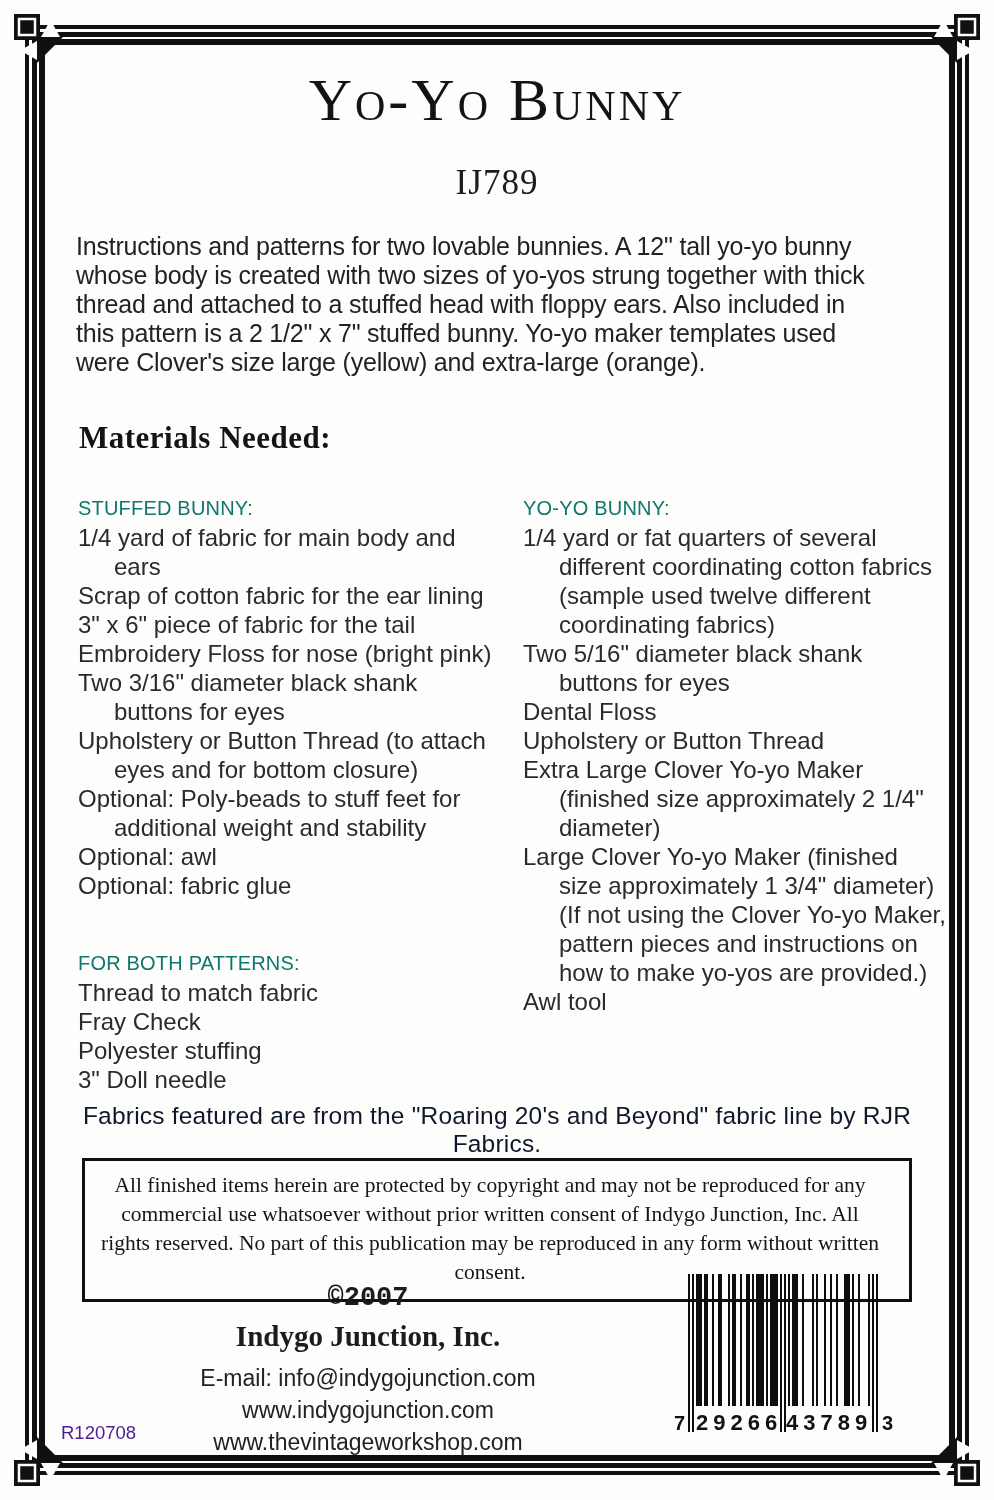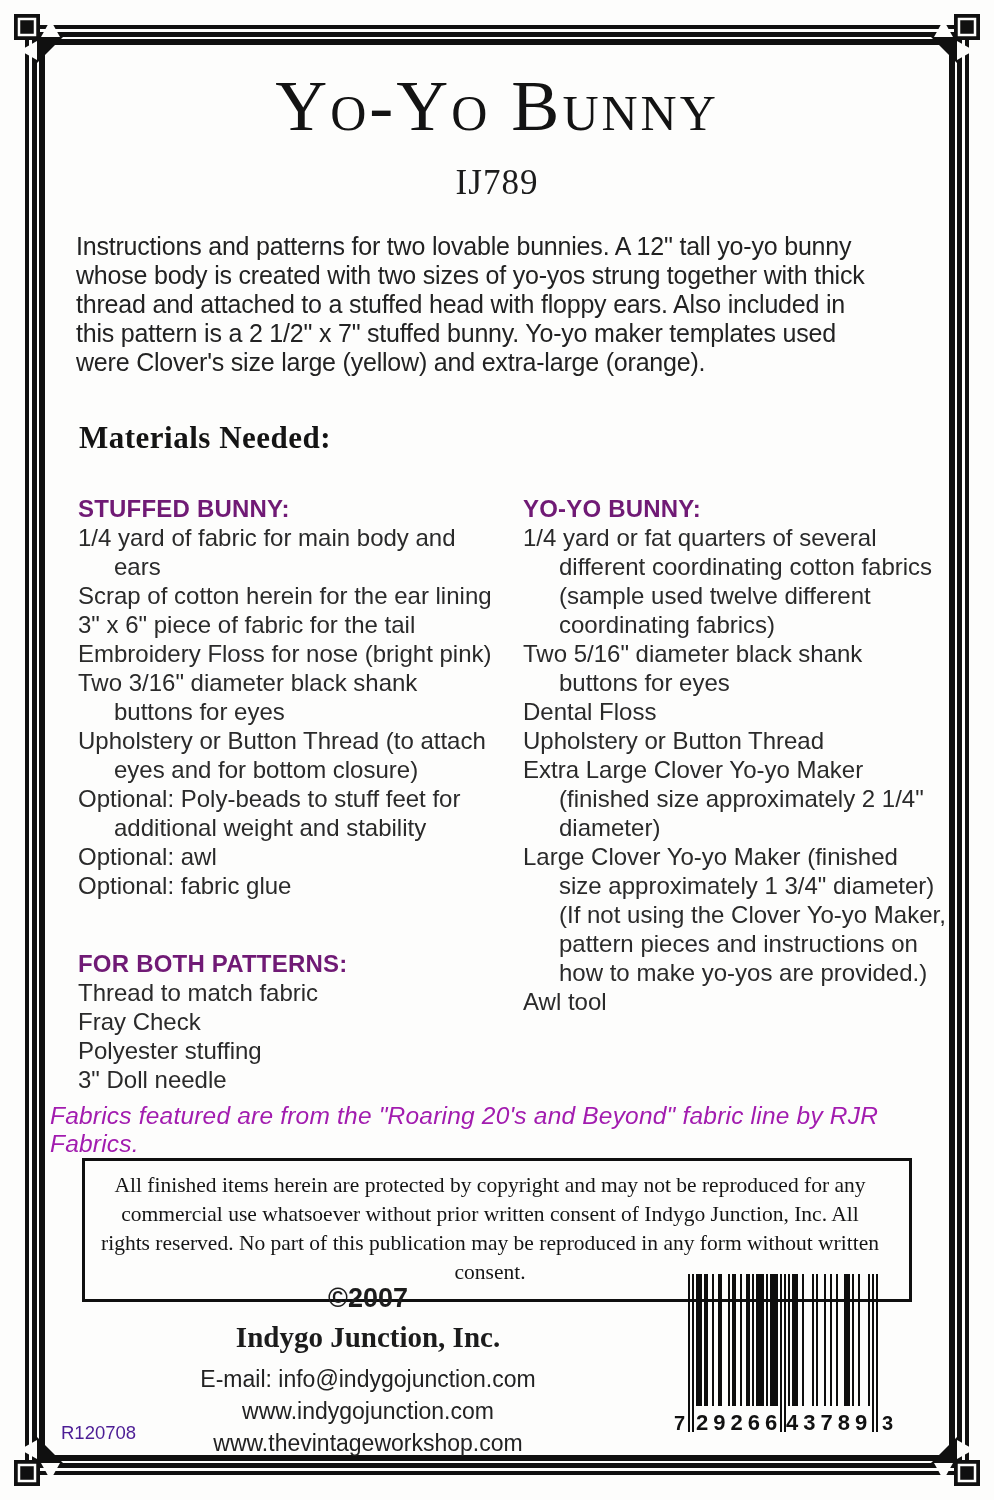--- a/index.html
+++ b/index.html
@@ -22,21 +22,21 @@
   }
   .title {
     position: absolute;
     top: 70px;
     left: 0;
     width: 100%;
     text-align: center;
     font-family: "Liberation Serif", serif;
     font-variant: small-caps;
     font-weight: normal;
-    font-size: 72px;
+    font-size: 60px;
     line-height: 1;
     letter-spacing: 3px;
     color: #131313;
   }
   .pattern-no {
     position: absolute;
     top: 163px;
     left: 0;
     width: 100%;
     text-align: center;
@@ -67,41 +67,40 @@
   .col {
     position: absolute;
     top: 494px;
     font-size: 24px;
     line-height: 29px;
     color: #2a2a2a;
   }
   .col-left  { left: 78px;  width: 420px; }
   .col-right { left: 523px; width: 424px; }
   .col h3 {
-    font-size: 24px;
-    font-weight: bold;
+    font-size: 20px;
+    font-weight: normal;
     letter-spacing: 0.2px;
-    color: #701a75;
+    color: #0f766e;
   }
   .col section + section { margin-top: 49px; }
   .col ul { list-style: none; }
   .col li {
     padding-left: 36px;
     text-indent: -36px;
   }
   .fabrics-note {
     position: absolute;
     top: 1102px;
     left: 50px;
     width: 894px;
-    text-align: left;
-    font-style: italic;
+    text-align: center;
     font-size: 24.5px;
     letter-spacing: 0.2px;
-    color: #a21caf;
+    color: #0f172a;
   }
   .copy-box {
     position: absolute;
     top: 1158px;
     left: 82px;
     width: 830px;
     border: 3px solid #101010;
     padding: 10px 26px 12px 12px;
   }
   .copy-box p {
@@ -112,21 +111,21 @@
     color: #151515;
   }
   .publisher {
     position: absolute;
     top: 1283px;
     left: 192px;
     width: 352px;
     text-align: center;
   }
   .publisher .year {
-    font-family: Liberation Sans, sans-serif;
+    font-family: Liberation Mono, monospace;
     font-weight: bold;
     font-size: 27px;
     margin-bottom: 7px;
   }
   .publisher .company {
     font-family: "Liberation Serif", serif;
     font-weight: bold;
     font-size: 29px;
     margin-bottom: 9px;
   }
@@ -190,21 +189,21 @@
 
   <p class="intro">Instructions and patterns for two lovable bunnies. A 12" tall yo-yo bunny whose body is created with two sizes of yo-yos strung together with thick thread and attached to a stuffed head with floppy ears. Also included in this pattern is a 2 1/2" x 7" stuffed bunny. Yo-yo maker templates used were Clover's size large (yellow) and extra-large (orange).</p>
 
   <h2 class="materials-heading">Materials Needed:</h2>
 
   <div class="col col-left">
     <section>
       <h3>STUFFED BUNNY:</h3>
       <ul>
           <li>1/4 yard of fabric for main body and ears</li>
-          <li>Scrap of cotton herein for the ear lining</li>
+          <li>Scrap of cotton fabric for the ear lining</li>
           <li>3" x 6" piece of fabric for the tail</li>
           <li>Embroidery Floss for nose (bright pink)</li>
           <li>Two 3/16" diameter black shank buttons for eyes</li>
           <li>Upholstery or Button Thread (to attach eyes and for bottom closure)</li>
           <li>Optional: Poly-beads to stuff feet for additional weight and stability</li>
           <li>Optional: awl</li>
           <li>Optional: fabric glue</li>
         </ul>
     </section>
     <section>

